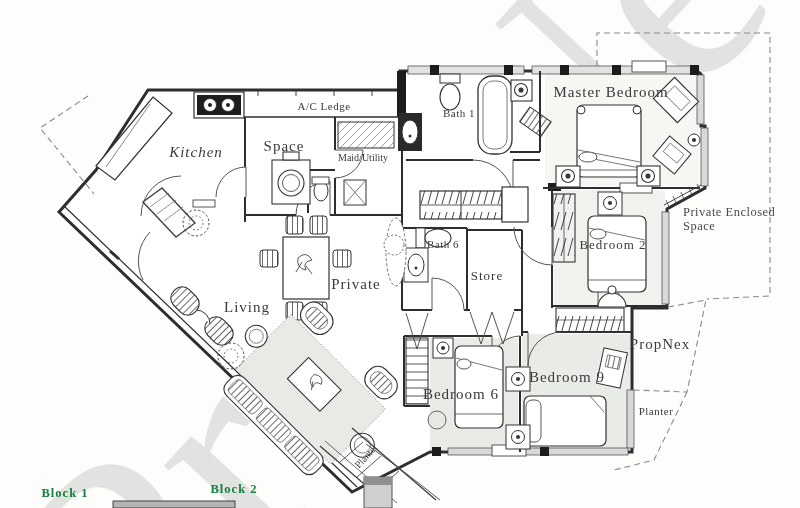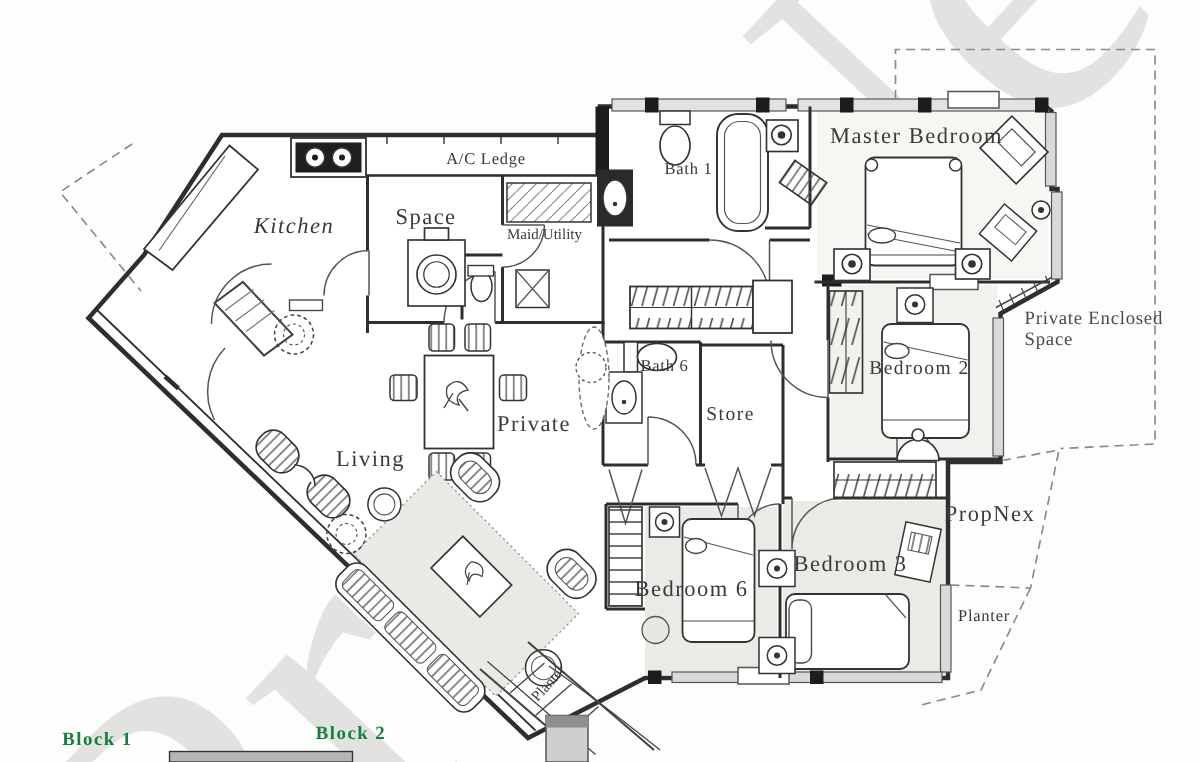--- a/index.html
+++ b/index.html
@@ -371,20 +371,20 @@
     <div class="lbl tiny" style="left:363px;top:157px;">Maid/Utility</div>
     <div class="lbl small" style="left:459px;top:113px;">Bath 1</div>
     <div class="lbl big" style="left:611px;top:92px;">Master Bedroom</div>
     <div class="lbl mid" style="left:613px;top:245px;">Bedroom 2</div>
     <div class="lbl wrap" style="left:683px;top:205px;">Private Enclosed Space</div>
     <div class="lbl small" style="left:443px;top:244px;">Bath 6</div>
     <div class="lbl mid" style="left:487px;top:276px;">Store</div>
     <div class="lbl big" style="left:356px;top:284px;">Private</div>
     <div class="lbl big" style="left:247px;top:307px;">Living</div>
     <div class="lbl big" style="left:461px;top:394px;">Bedroom 6</div>
-    <div class="lbl big" style="left:567px;top:377px;">Bedroom 3</div>
+    <div class="lbl big" style="left:567px;top:377px;">Bedroom 9</div>
     <div class="lbl big" style="left:660px;top:344px;">PropNex</div>
     <div class="lbl small" style="left:656px;top:411px;">Planter</div>
     <div class="lbl tiny rot" style="left:366px;top:456px;">Planter</div>
     <div class="lbl bold" style="left:65px;top:493px;">Block 1</div>
     <div class="lbl bold" style="left:234px;top:489px;">Block 2</div>
   </div>
 </div>
 
 </body></html>

